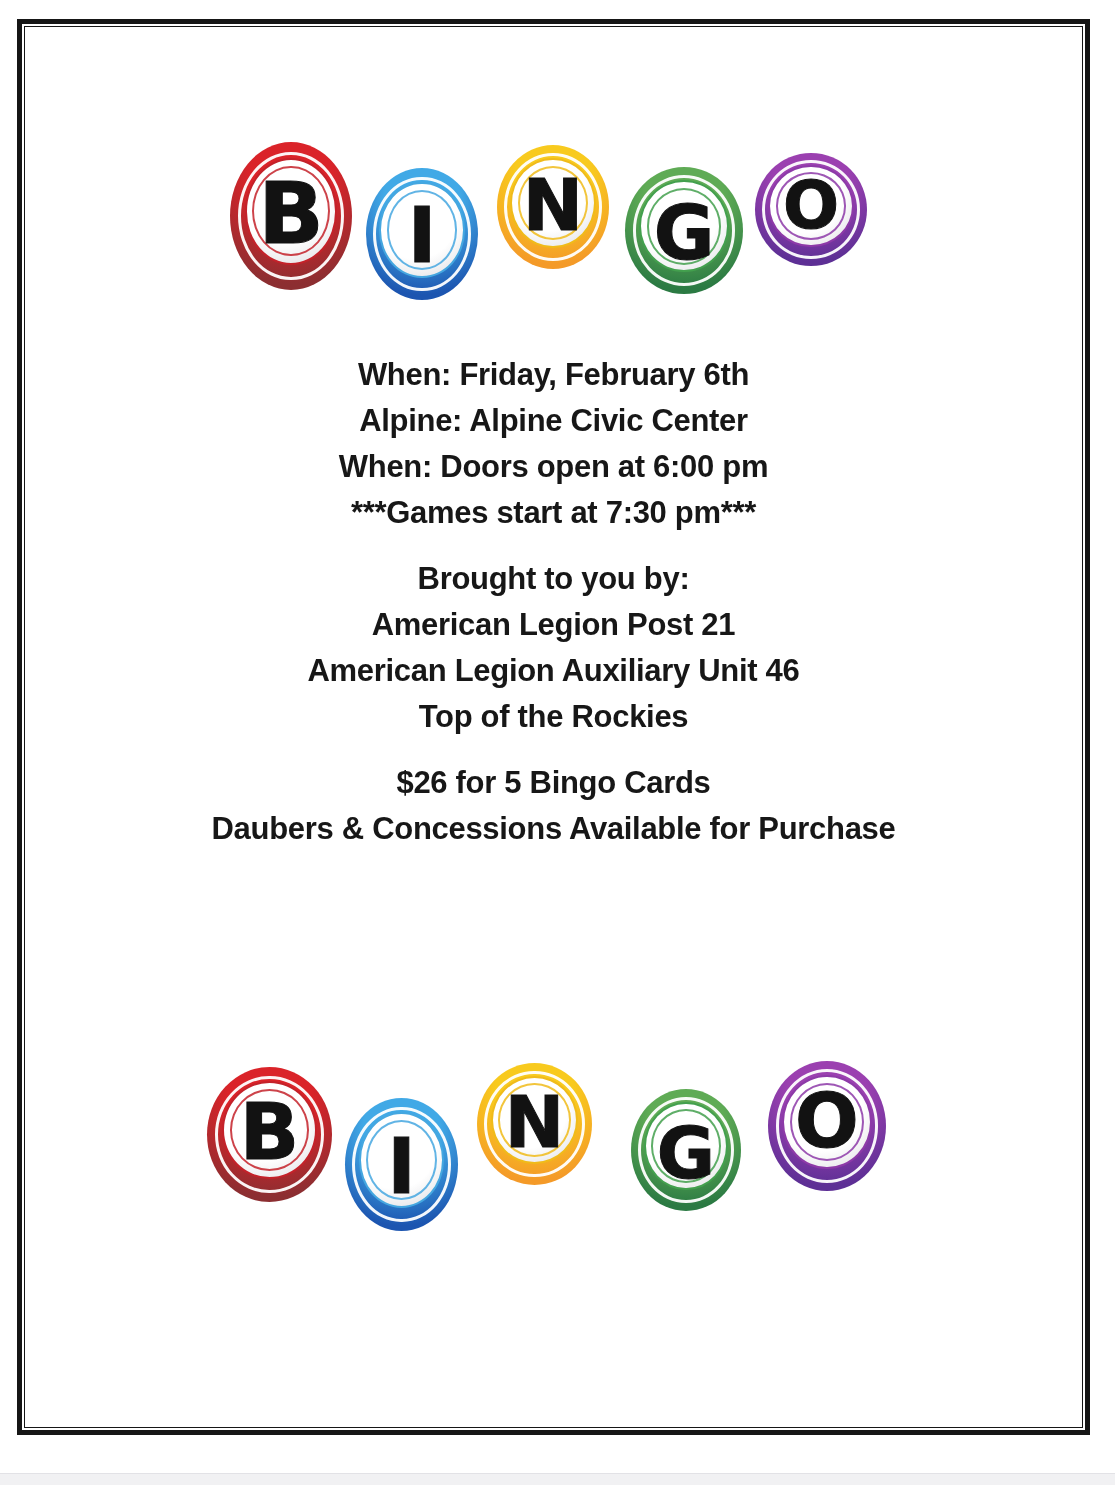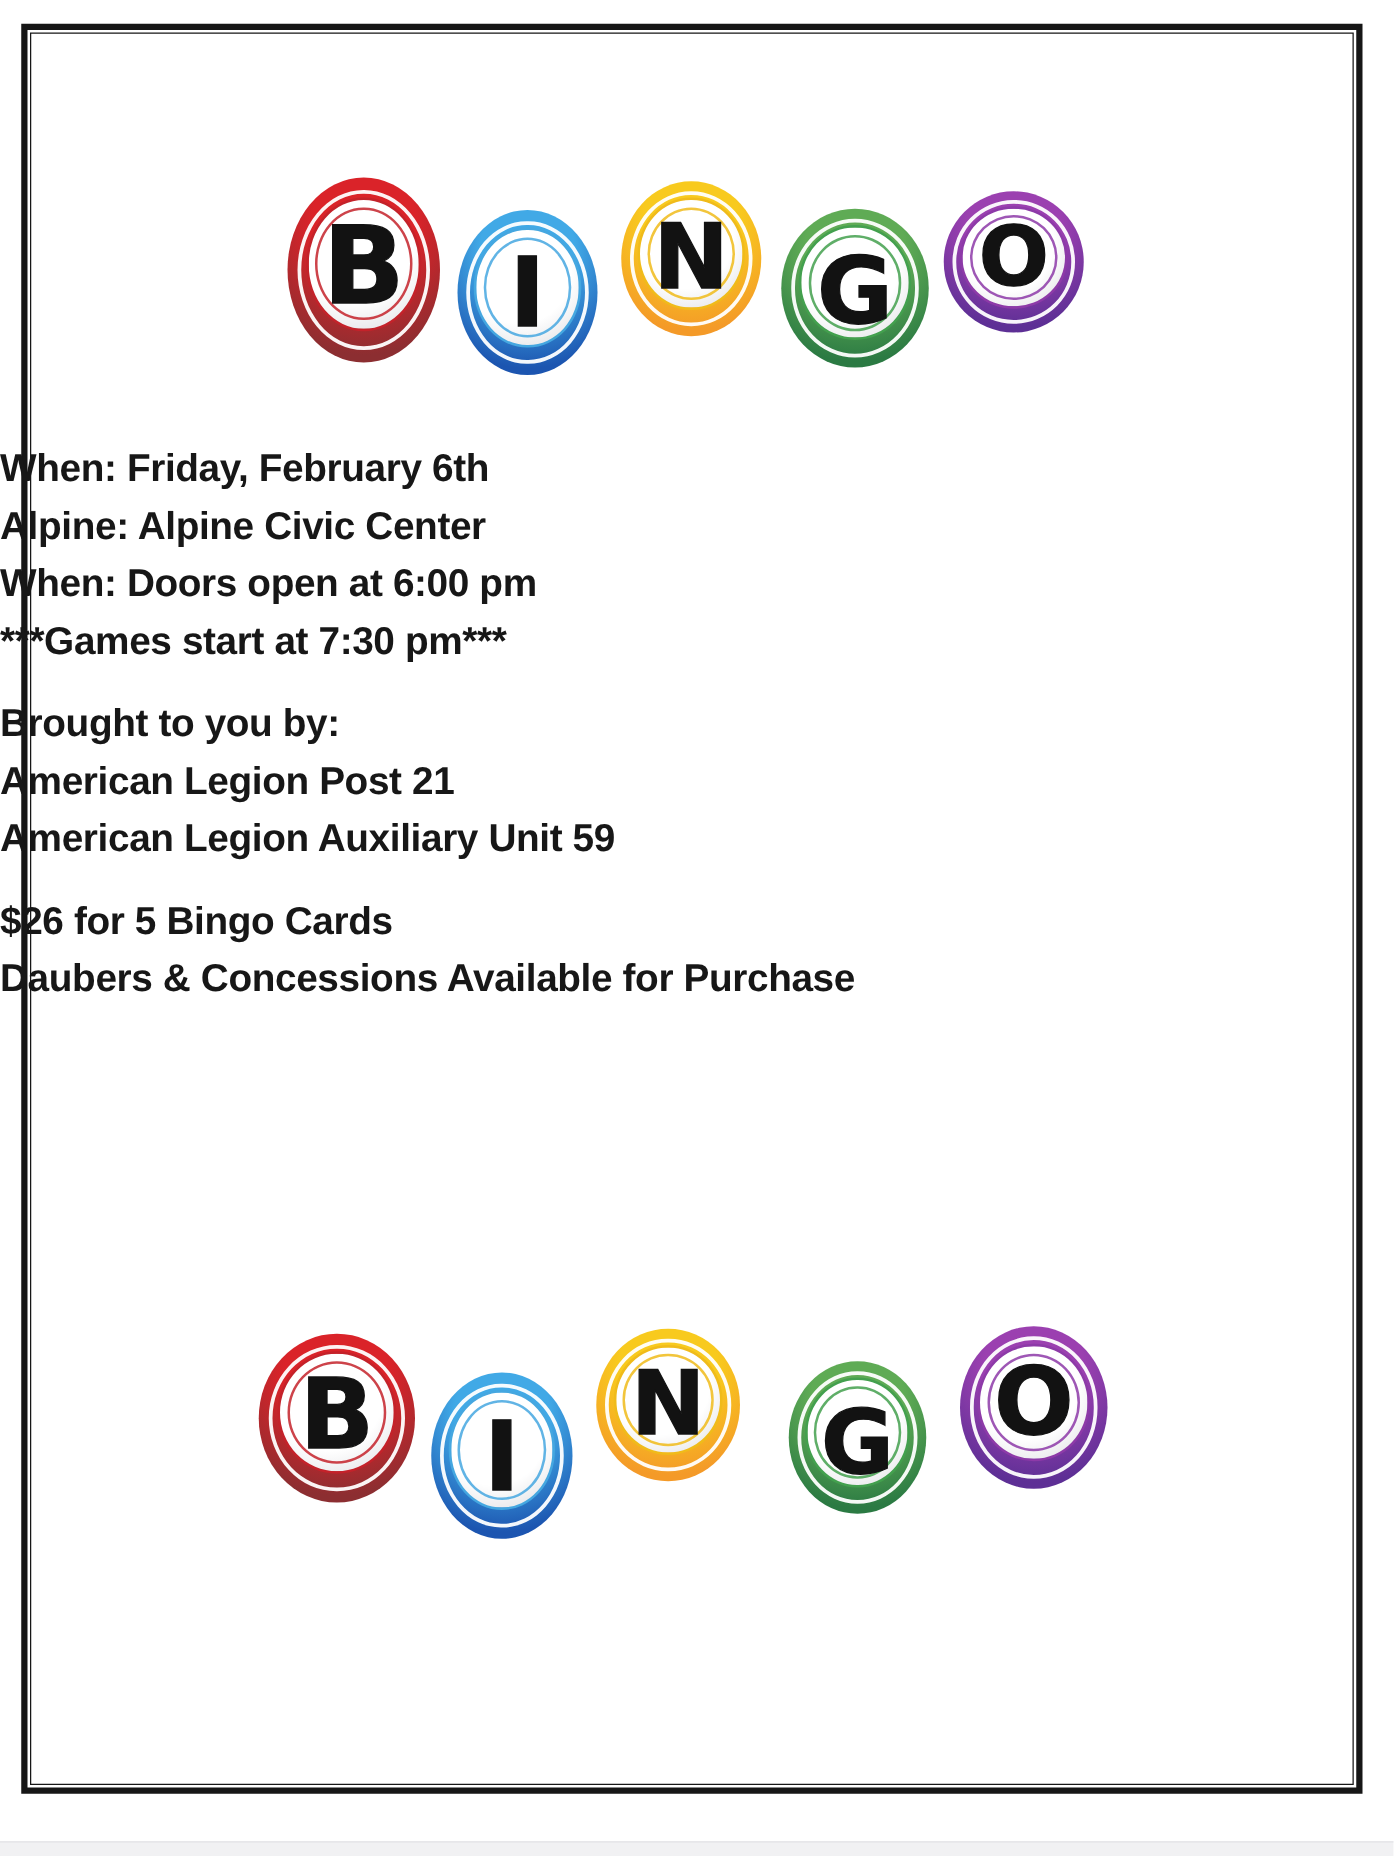--- a/index.html
+++ b/index.html
@@ -58,20 +58,21 @@
     font-family:"DejaVu Sans","Liberation Sans",sans-serif;
     font-weight:bold;
     color:#121212;
     line-height:1;
     -webkit-text-stroke:1px #121212;
   }
   
   .text-col{
     position:absolute;
     left:0;right:8px;top:352px;
+    text-align:center;
     color:#171717;
     font-weight:bold;
     font-size:31px;
     letter-spacing:-0.3px;
   }
   .text-block{margin:0;}
   .text-block + .text-block{margin-top:20px;}
   .line{line-height:46px;white-space:nowrap;}
   
   .edge-strip{
@@ -132,21 +133,22 @@
   <div class="text-col">
     <div class="text-block">
         <div class="line">When: Friday, February 6th</div>
         <div class="line">Alpine: Alpine Civic Center</div>
         <div class="line">When: Doors open at 6:00 pm</div>
         <div class="line">***Games start at 7:30 pm***</div>
       </div>
     <div class="text-block">
         <div class="line">Brought to you by:</div>
         <div class="line">American Legion Post 21</div>
-        <div class="line">American Legion Auxiliary Unit 59</div>
+        <div class="line">American Legion Auxiliary Unit 46</div>
+        <div class="line">Top of the Rockies</div>
       </div>
     <div class="text-block">
         <div class="line">$26 for 5 Bingo Cards</div>
         <div class="line">Daubers &amp; Concessions Available for Purchase</div>
       </div>
   </div>
 
   <div>
       <div class="ball" style="left: 207px; top: 1067px; width: 125px; height: 135px; --c1: #da2329; --c2: #8c2e31; --cr: #c4222a;">
         <div class="wring"></div>

